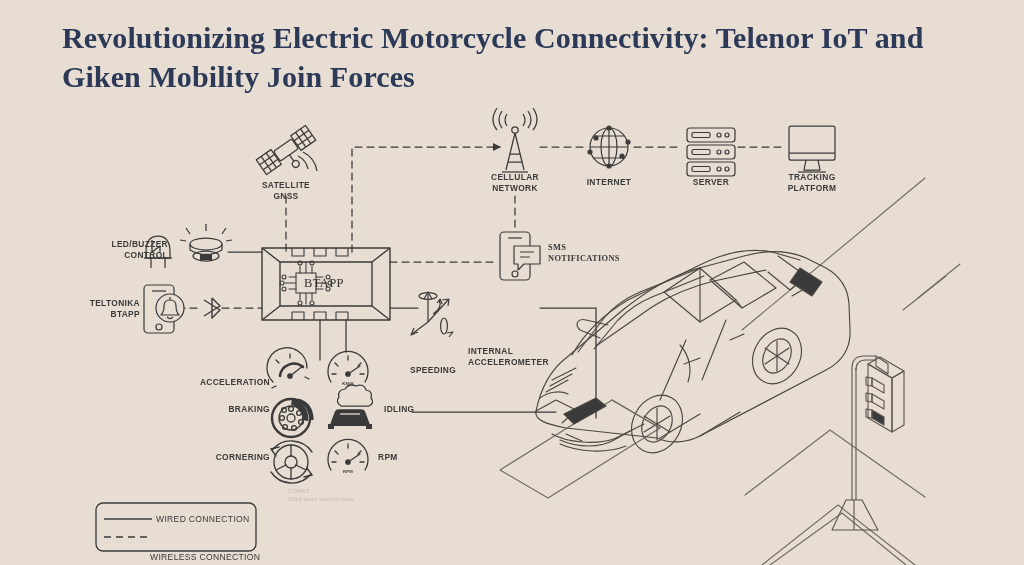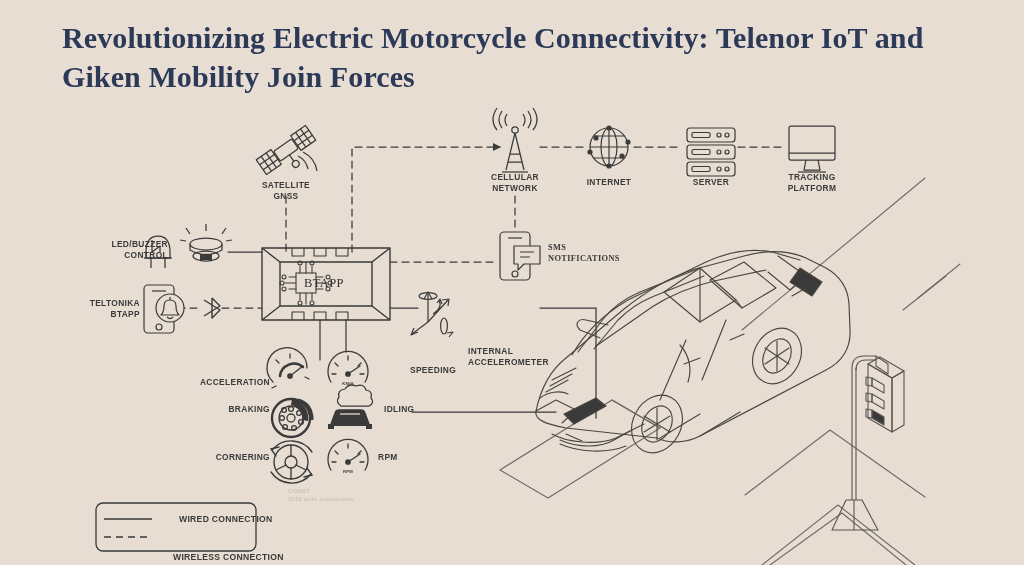--- a/index.html
+++ b/index.html
@@ -34,23 +34,22 @@
     color:#3a3a3a;
     text-transform:uppercase;
     white-space:pre-line;
   }
   .lbl.c{text-align:center;}
   .lbl.r{text-align:right;}
   .lbl.l{text-align:left;}
 
   .legend-txt{
     font-family:"Liberation Sans", sans-serif;
-    font-weight:700;font-size:8.6px;letter-spacing:.3px;color:#3a3a3a;
+    font-weight:400;font-size:8.6px;letter-spacing:.3px;color:#3a3a3a;
     text-transform:uppercase;
-    margin-left:23px;
   }
   .faint{
     position:absolute;color:#cfc3b6;font-size:6px;font-weight:700;
     line-height:1.3;letter-spacing:.2px;white-space:pre-line;
   }
   .axons-word{
     position:absolute;
     font-family:"Liberation Serif", serif;
     font-size:12.5px;color:#2f2f2f;letter-spacing:.4px;
   }

